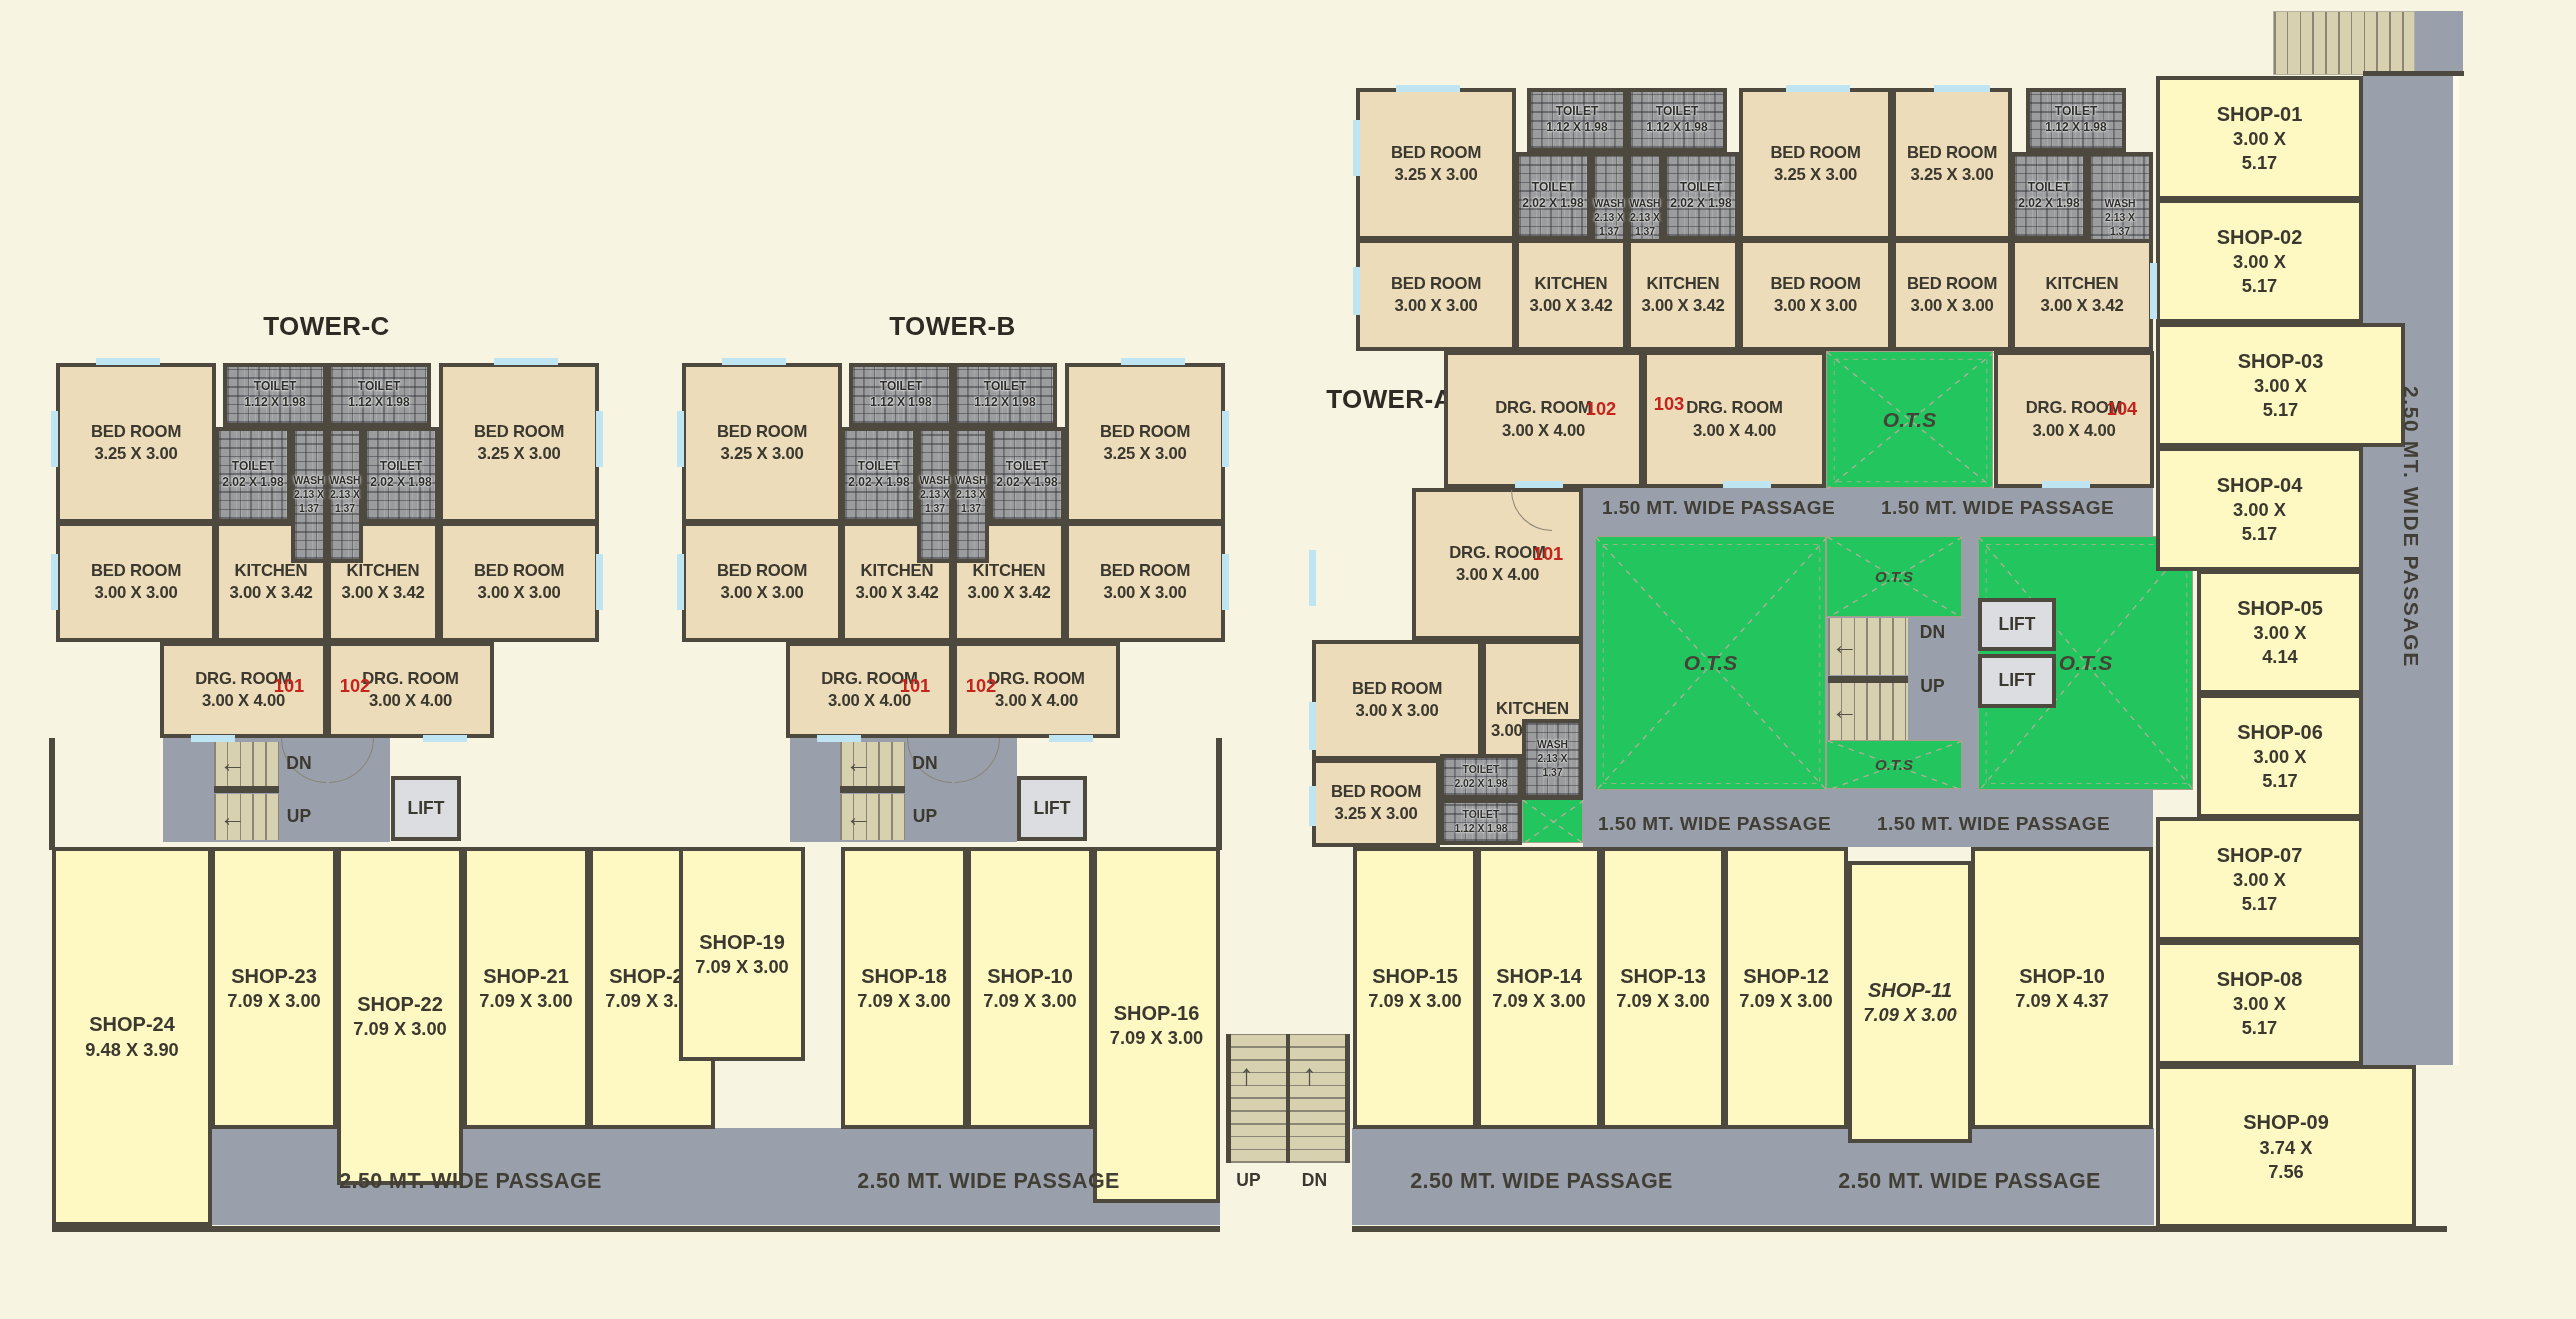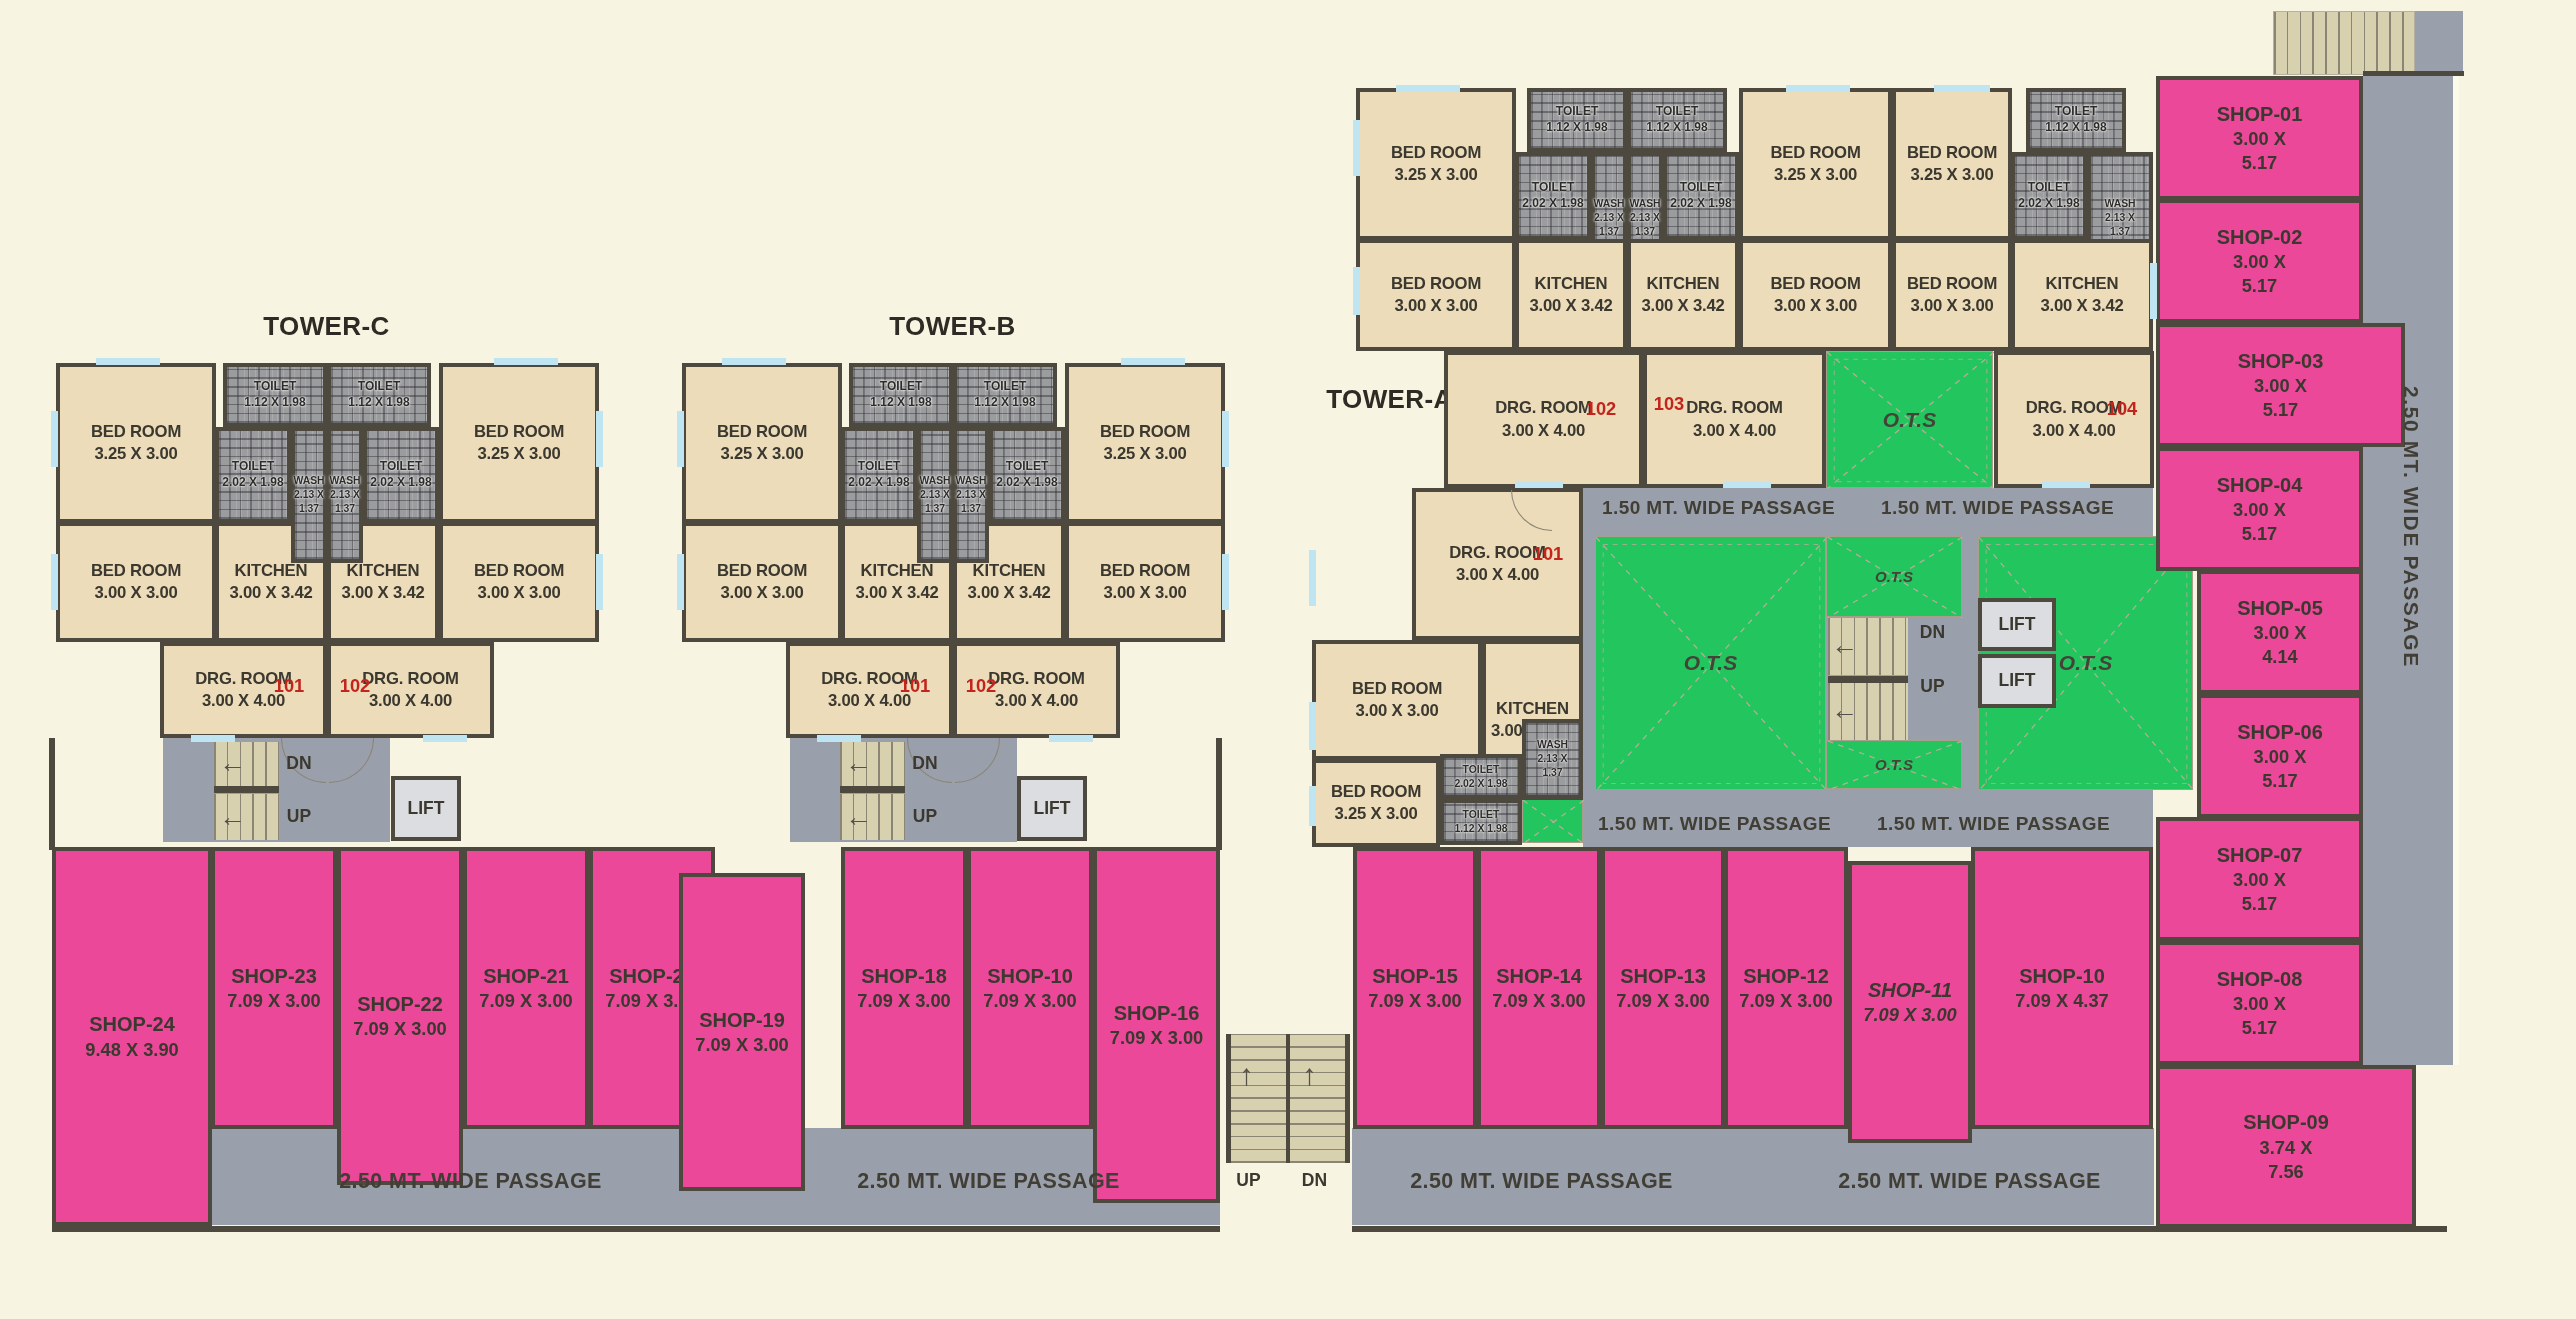--- a/index.html
+++ b/index.html
@@ -1,20 +1,20 @@
 <!DOCTYPE html>
 <html style="font-size:12.8px"><head>
 <meta charset="utf-8">
 <style>
   html,body{margin:0;padding:0;background:#f7f4e2;}
   #plan{position:relative;width:2576px;height:1320px;background:#f7f4e2;
         font-family:"Liberation Sans",sans-serif;overflow:hidden;}
   .el{position:absolute;box-sizing:border-box;}
   .room{background:#ecdcba;border:4px solid #4d493f;}
-  .shop{background:#ec4899;border:4.8px solid #4d493f;}
+  .shop{background:#fef9c3;border:4.8px solid #4d493f;}
   .hatch{background-color:#9b9c9e;border:4px solid #4d493f;
     background-image:repeating-linear-gradient(0deg,rgba(45,45,52,.45) 0 1.6px,transparent 1.6px 8.8px),
                      repeating-linear-gradient(90deg,rgba(45,45,52,.40) 0 1.6px,transparent 1.6px 10.4px),
                      repeating-linear-gradient(90deg,rgba(255,255,255,.14) 0 0.8px,transparent 0.8px 5.6px);}
   .gray{background:#9aa0ab;}
   .ots{background:#22c55e;border:1.6px solid #a79f8b;font-style:italic;}
   .lift{background:#dcdde0;border:4.8px solid #4d493f;}
   .stairs-h{background-color:#d8d1b0;
     background-image:repeating-linear-gradient(90deg,#8b8575 0 1.6px,transparent 1.6px 12.8px);}
   .stairs-v{background-color:#d8d1b0;
@@ -519,21 +519,21 @@
           <div class="l l0">SHOP-21</div>
           <div class="l l1">7.09 X 3.00</div>
         </div>
       </div>
       <div class="el shop" style="left: 589px; top: 847px; width: 126px; height: 282px;">
         <div class="txt">
           <div class="l l0">SHOP-20</div>
           <div class="l l1">7.09 X 3.00</div>
         </div>
       </div>
-      <div class="el shop" style="left: 679px; top: 847px; width: 126px; height: 318px; margin-top: 26px;">
+      <div class="el shop" style="left: 679px; top: 847px; width: 126px; height: 214px;">
         <div class="txt">
           <div class="l l0">SHOP-19</div>
           <div class="l l1">7.09 X 3.00</div>
         </div>
       </div>
       <div class="el shop" style="left: 841px; top: 847px; width: 126px; height: 282px;">
         <div class="txt">
           <div class="l l0">SHOP-18</div>
           <div class="l l1">7.09 X 3.00</div>
         </div>

